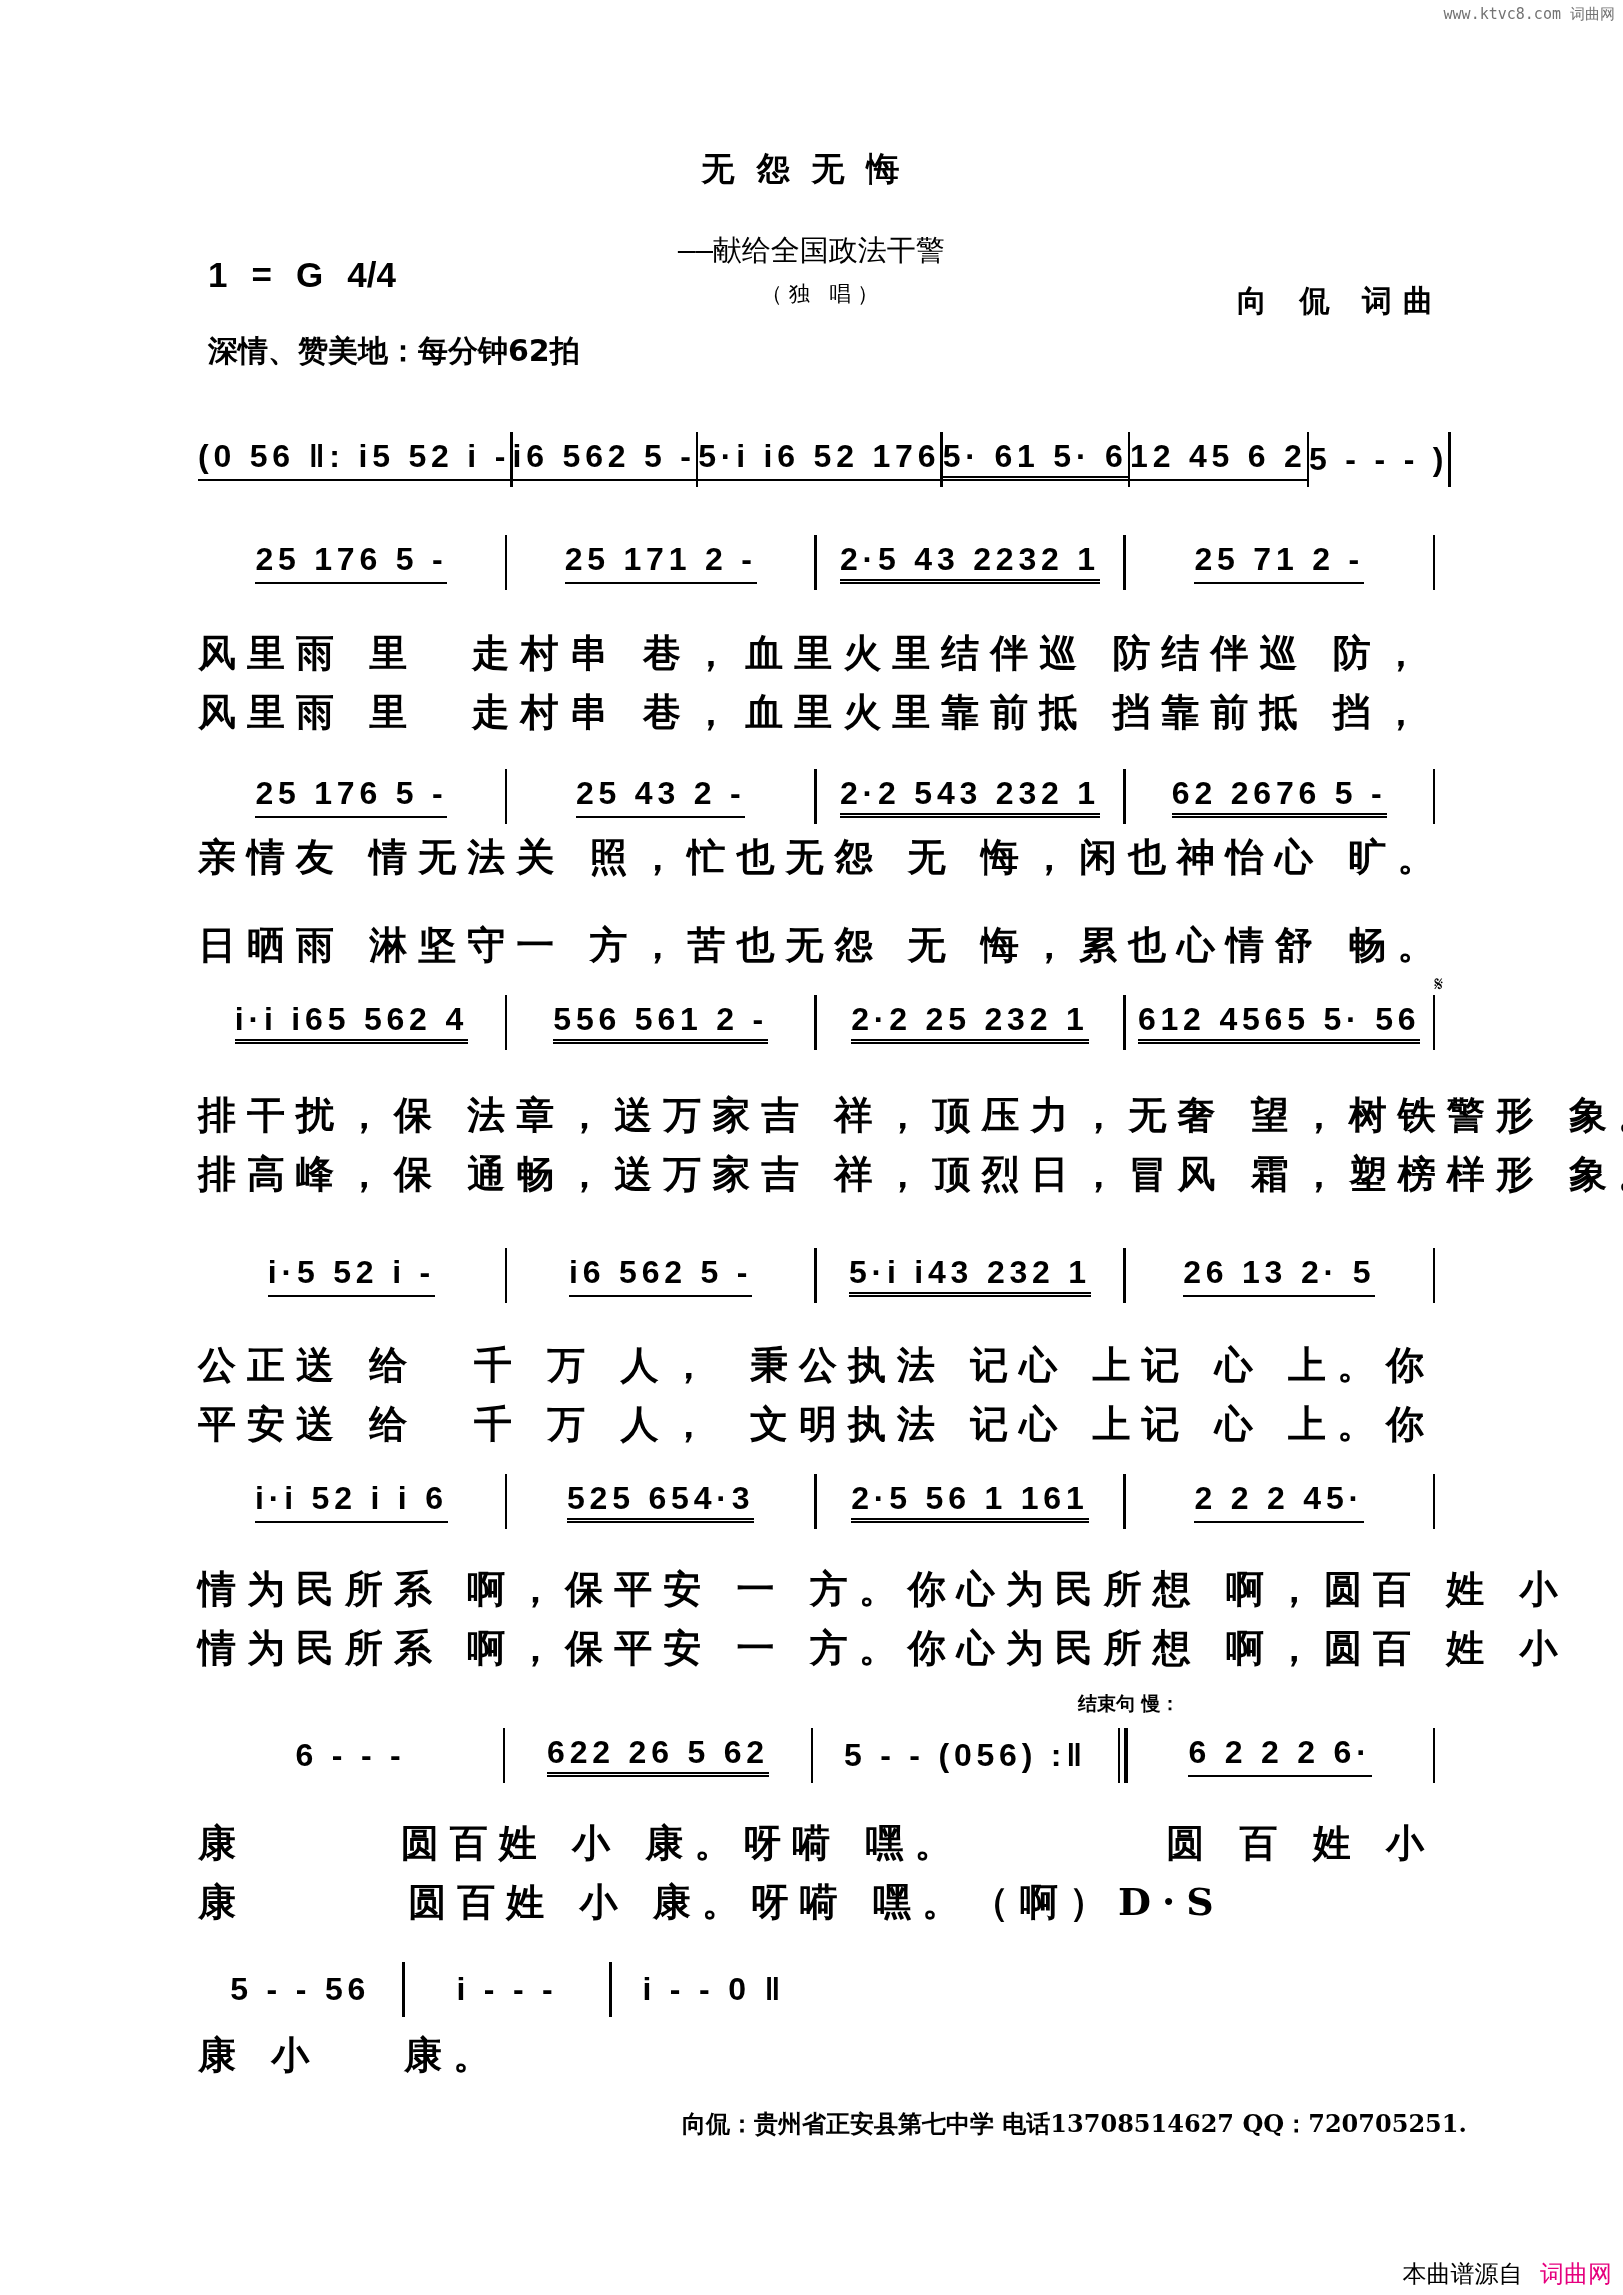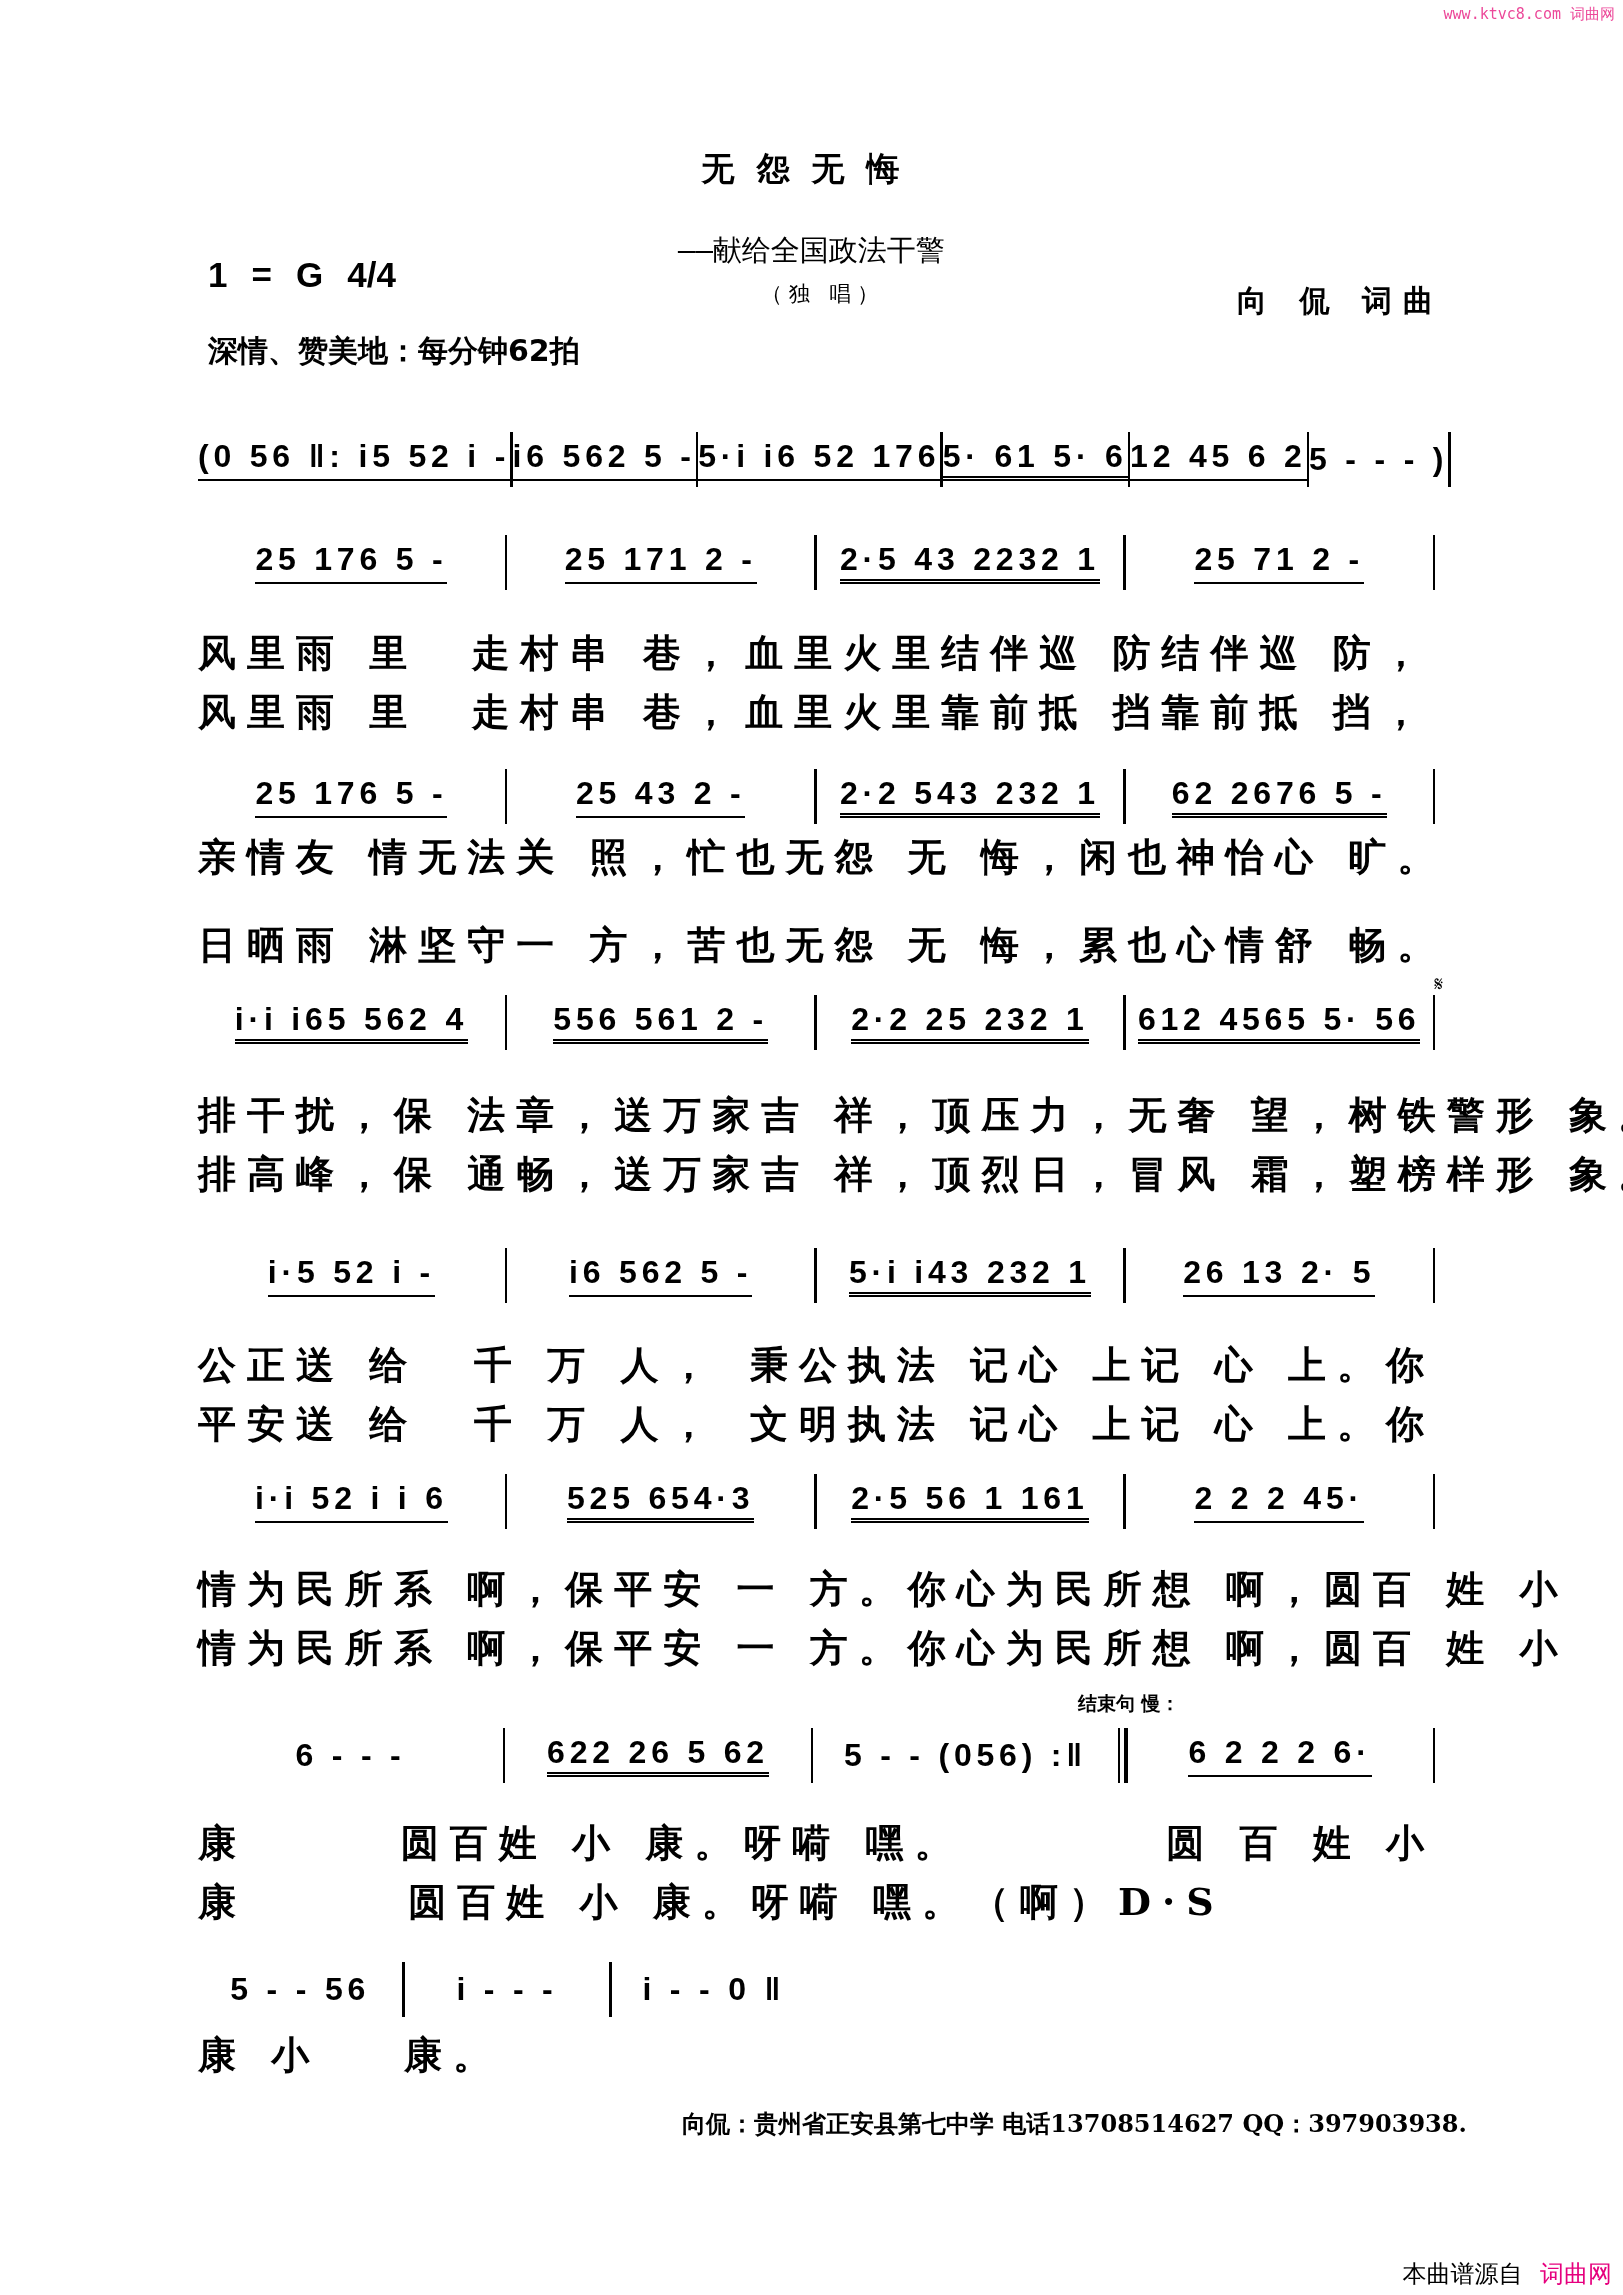--- a/index.html
+++ b/index.html
@@ -1,18 +1,18 @@
 <!DOCTYPE html>
 <html style="font-size:12.7px"><head>
 <meta charset="utf-8">
 <style>
   html,body{margin:0;padding:0;background:#fff;}
   body{width:1623px;height:2295px;position:relative;overflow:hidden;color:#000;font-family:"DejaVu Serif","Liberation Serif",serif;}
   .abs{position:absolute;}
-  .watermark-top{top:4.8px;right:8px;font-family:"DejaVu Sans Mono","Liberation Mono",monospace;font-size:15px;color:#ec4899;white-space:nowrap;}
+  .watermark-top{top:4.8px;right:8px;font-family:"DejaVu Sans Mono","Liberation Mono",monospace;font-size:15px;color:#737373;white-space:nowrap;}
   .title{top:147px;left:0;width:1623px;text-align:center;font-size:33px;font-weight:bold;letter-spacing:22px;font-family:"DejaVu Sans","Liberation Sans",sans-serif;}
   .subtitle{top:231px;left:678px;font-size:29px;font-family:Liberation Mono, monospace;}
   .perform{top:279px;left:761px;font-size:21.4px;font-family:"DejaVu Sans","Liberation Sans",sans-serif;letter-spacing:6.3px;}
   .key{top:255px;left:208px;font-size:35px;font-weight:bold;font-family:"Liberation Sans","DejaVu Sans",sans-serif;word-spacing:14.3px;}
   .author{top:281px;left:1237px;font-size:30px;font-weight:bold;letter-spacing:11px;font-family:"DejaVu Sans","Liberation Sans",sans-serif;}
   .tempo{top:331px;left:208px;font-size:30px;font-weight:bold;font-family:"DejaVu Sans","Liberation Sans",sans-serif;}
 
   .staff{position:absolute;left:198px;width:1237px;}
   .notes-row{position:relative;height:63px;display:flex;align-items:center;}
   .measure{position:relative;flex:1;display:flex;justify-content:space-around;align-items:center;height:63px;font-family:"Liberation Sans","DejaVu Sans",sans-serif;font-weight:bold;font-size:32px;white-space:nowrap;}
@@ -287,18 +287,18 @@
         <span class="grp">i - - 0 ‖</span>
       </div>
   </div>
   <div class="lyric-row" style="margin-top:4.8px;">
     <span>康  小</span>
     <span>康。</span>
     <span></span>
   </div>
 </div>
 
-<div class="abs footer">向侃：贵州省正安县第七中学  电话13708514627  QQ：397903938.</div>
+<div class="abs footer">向侃：贵州省正安县第七中学  电话13708514627  QQ：720705251.</div>
 
 <div class="abs source">
   <span>本曲谱源自</span><span class="brand">词曲网</span>
 </div>
 
 
 </body></html>

